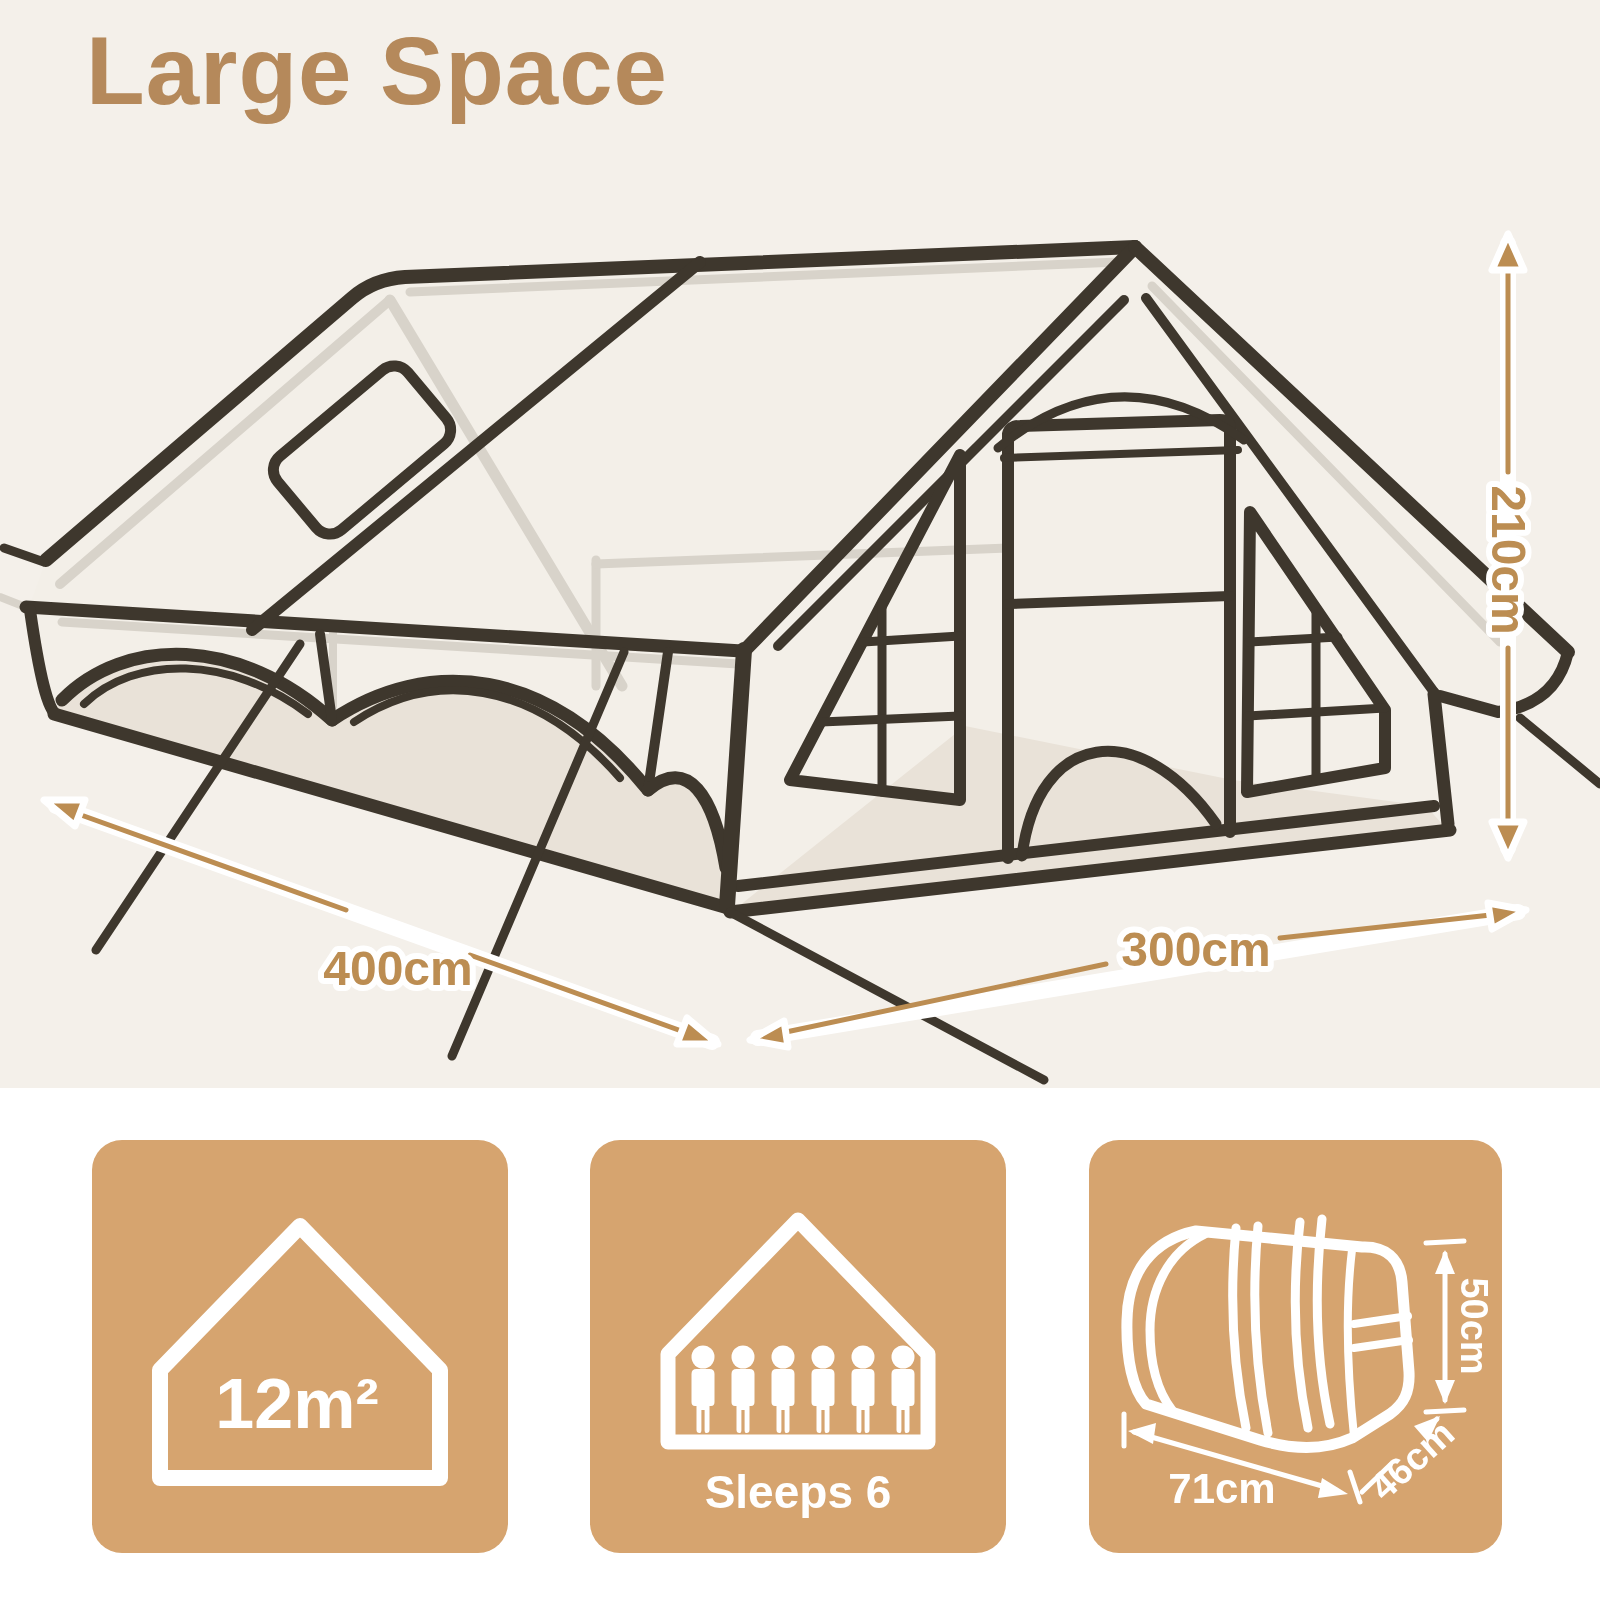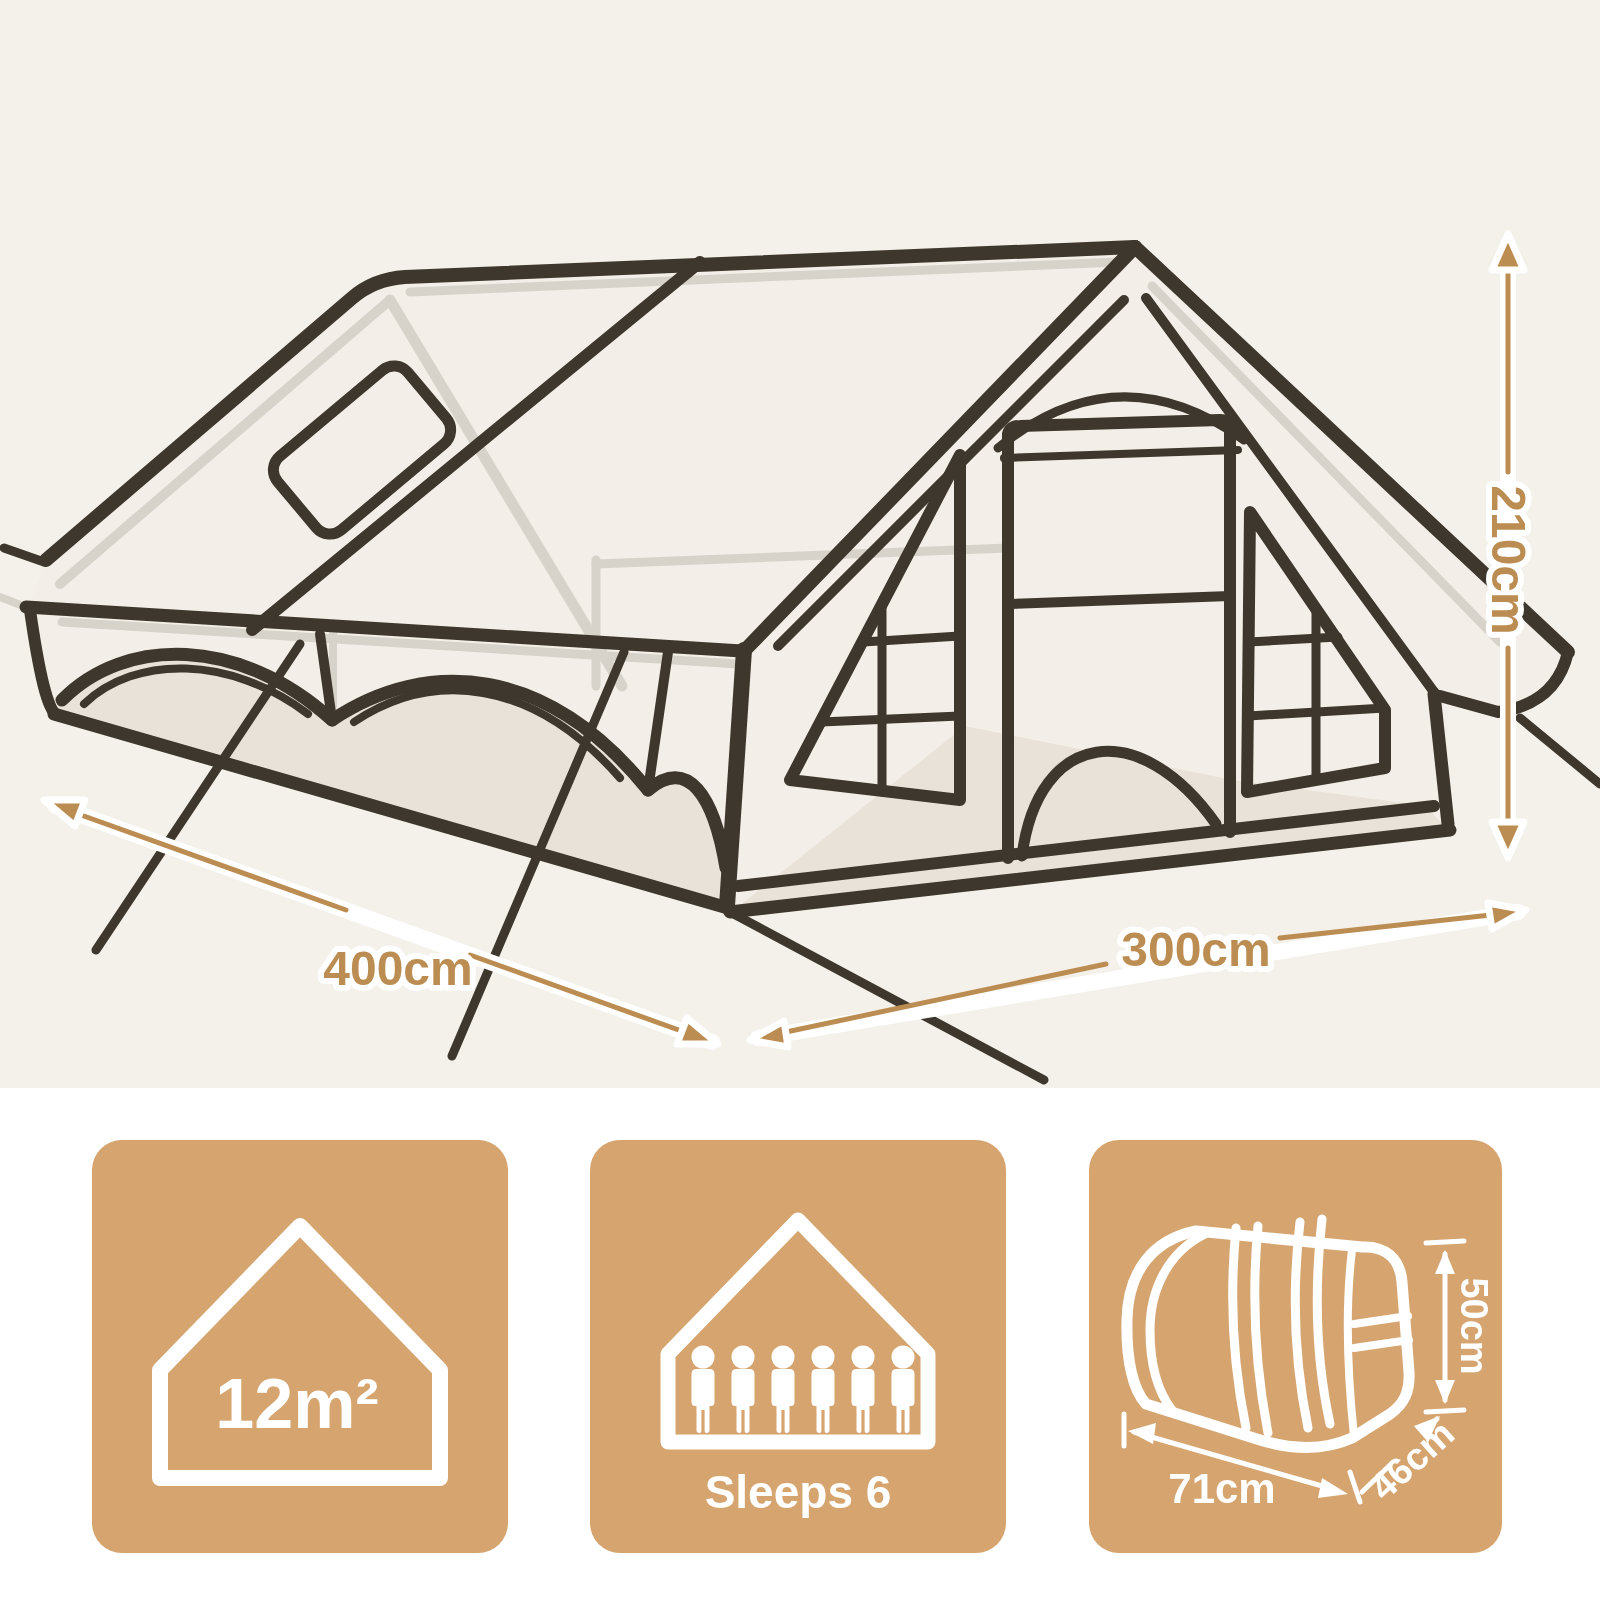--- a/index.html
+++ b/index.html
@@ -26,20 +26,21 @@
   .card-big-label{fill:#ffffff;font-weight:800;font-size:70px;text-anchor:middle;}
   .card-label{fill:#ffffff;font-weight:700;font-size:46px;text-anchor:middle;}
   .bag-label{fill:#ffffff;font-weight:800;font-size:42px;text-anchor:middle;}
   .bag-label-s{fill:#ffffff;font-weight:800;font-size:38px;text-anchor:middle;}
 </style>
 </head>
 <body>
 
 <div class="canvas">
   <div class="hero-bg"></div>
+  <h1 class="page-title">Large Space</h1>
 
   <svg class="scene" width="1600" height="1600" viewBox="0 0 1600 1600">
 
     <g>
 
       <polygon class="body-fill" points="46,560 352,297 405,276 1135,246 1568,652 1540,700 1448,710 1448,826 732,912 52,714 28,610"></polygon>
 
       <path class="shade" d="M 56,708 C 120,640 235,640 330,722 C 425,658 545,668 645,792 C 685,758 715,800 726,870 L 728,908 L 52,714 Z"></path>
       <polygon class="shade" points="965,726 1233,780 1426,806 1444,826 734,910"></polygon>
 

